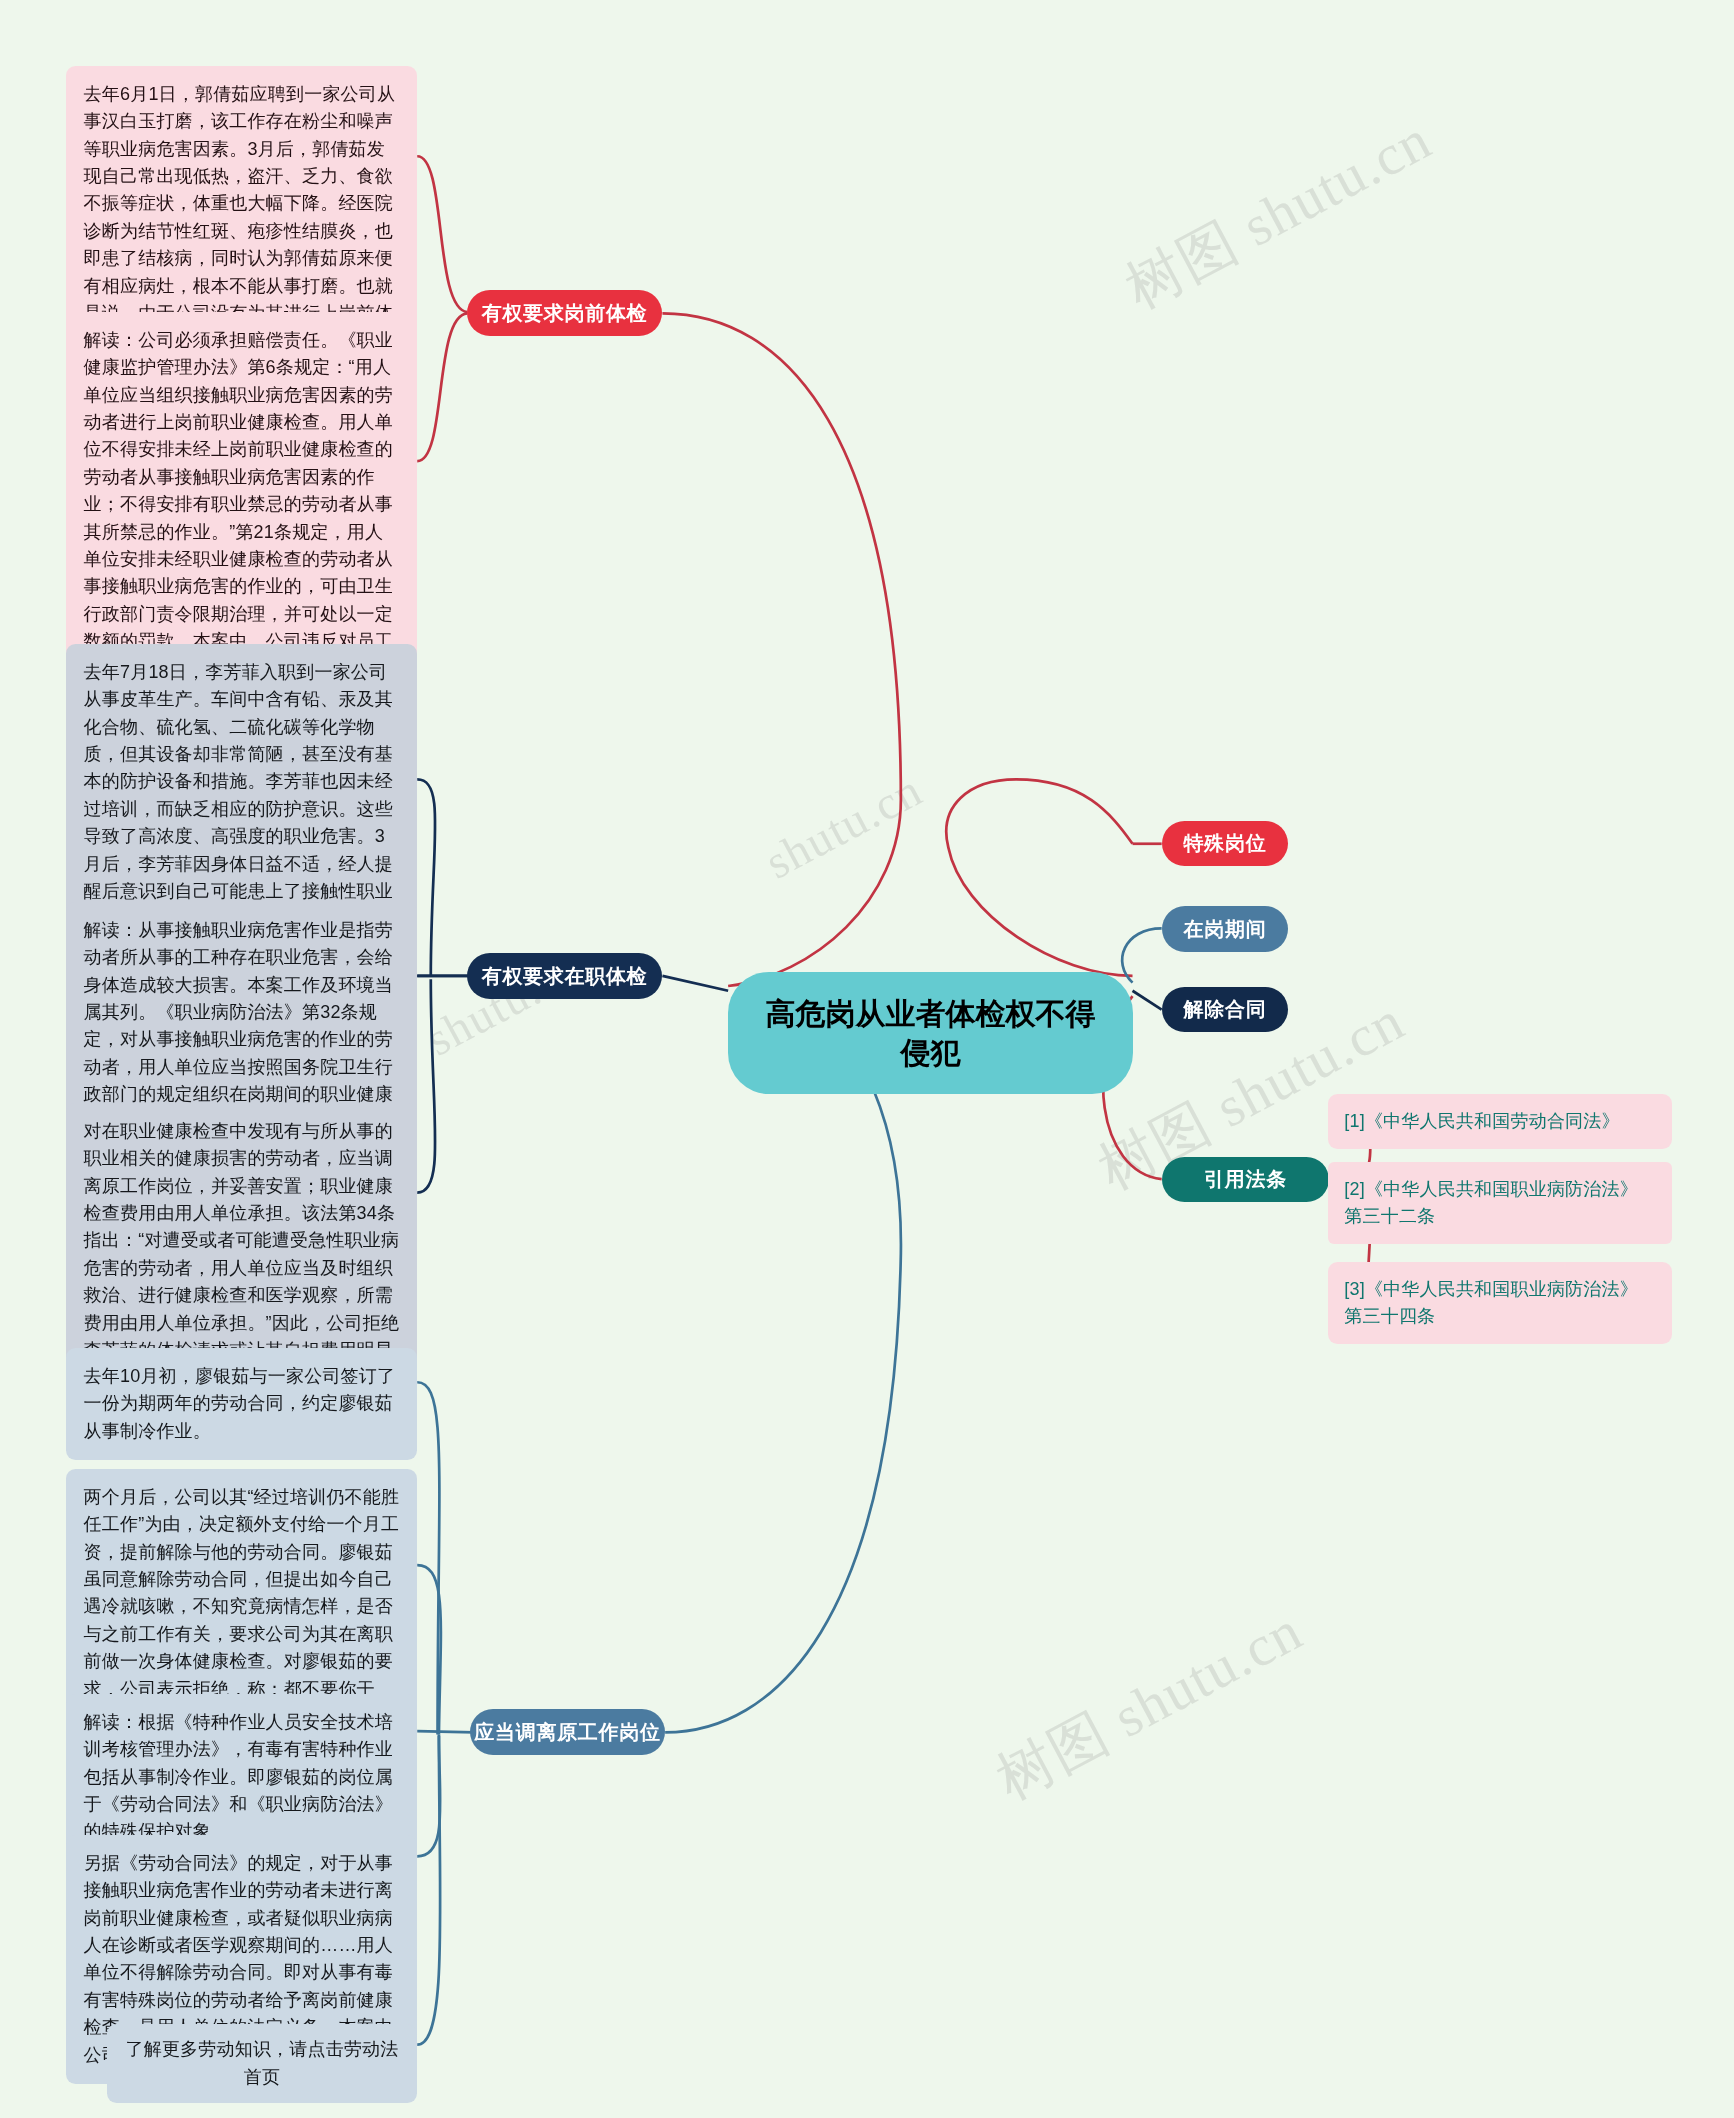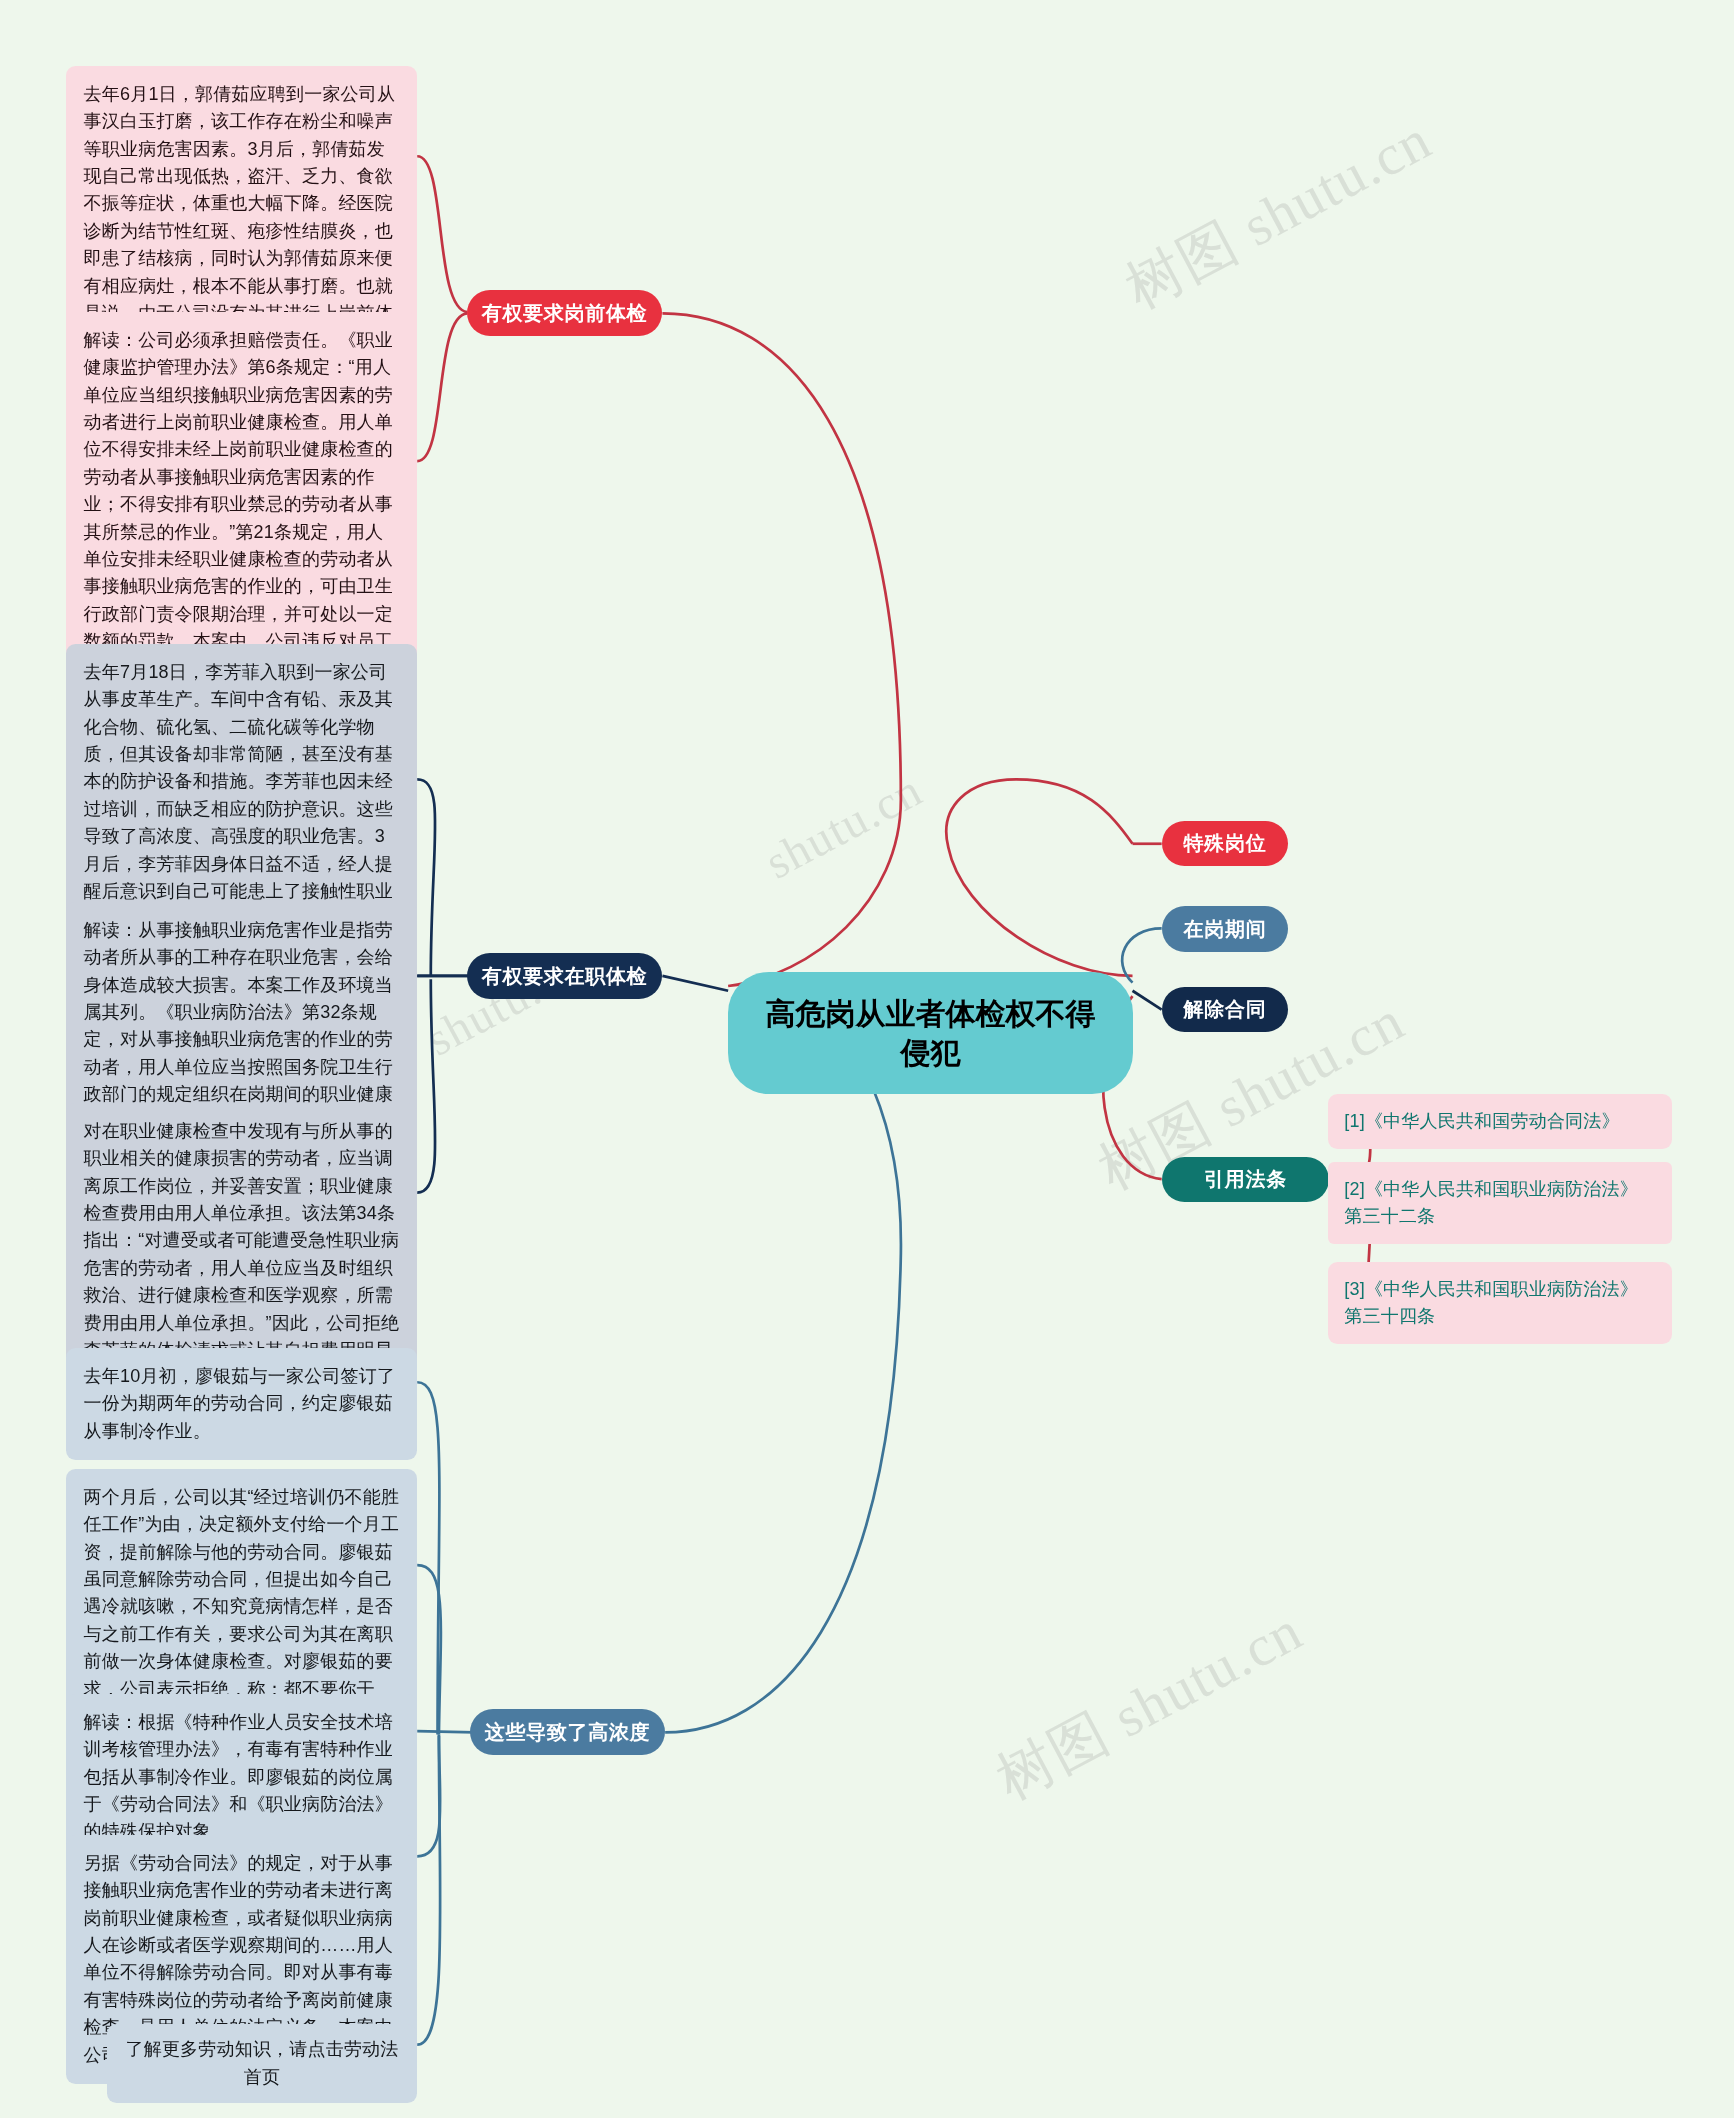--- a/index.html
+++ b/index.html
@@ -121,21 +121,21 @@
   <div class="leaf bluegray" style="left:66px;top:1694px;width:351px;">解读：根据《特种作业人员安全技术培训考核管理办法》，有毒有害特种作业包括从事制冷作业。即廖银茹的岗位属于《劳动合同法》和《职业病防治法》的特殊保护对象。</div>
 
   <div class="leaf bluegray" style="left:66px;top:1835px;width:351px;">另据《劳动合同法》的规定，对于从事接触职业病危害作业的劳动者未进行离岗前职业健康检查，或者疑似职业病病人在诊断或者医学观察期间的……用人单位不得解除劳动合同。即对从事有毒有害特殊岗位的劳动者给予离岗前健康检查，是用人单位的法定义务。本案中公司自然不得拒绝为廖银茹体检。</div>
 
   <div class="leaf bluegray" style="left:107px;top:2024px;width:310px;text-align:center;padding:12.2px 13.6px;">了解更多劳动知识，请点击劳动法首页</div>
 
   <div class="pill red" style="left:467px;top:290px;width:195px;height:46px;">有权要求岗前体检</div>
 
   <div class="pill navy" style="left:467px;top:953px;width:195px;height:46px;">有权要求在职体检</div>
 
-  <div class="pill steel" style="left:470px;top:1709px;width:195px;height:46px;">这些导致了高浓度</div>
+  <div class="pill steel" style="left:470px;top:1709px;width:195px;height:46px;">应当调离原工作岗位</div>
 
   <div class="center" style="left:728px;top:928px;width:405px;height:122px;">高危岗从业者体检权不得侵犯</div>
 
   <div class="pill red" style="left:1162px;top:821px;width:126px;height:45px;">特殊岗位</div>
 
   <div class="pill steel" style="left:1162px;top:906px;width:126px;height:46px;">在岗期间</div>
 
   <div class="pill darknavy" style="left:1162px;top:987px;width:126px;height:45px;">解除合同</div>
 
   <div class="pill redsolid" style="left:1162px;top:1157px;width:167px;height:45px;">引用法条</div>

